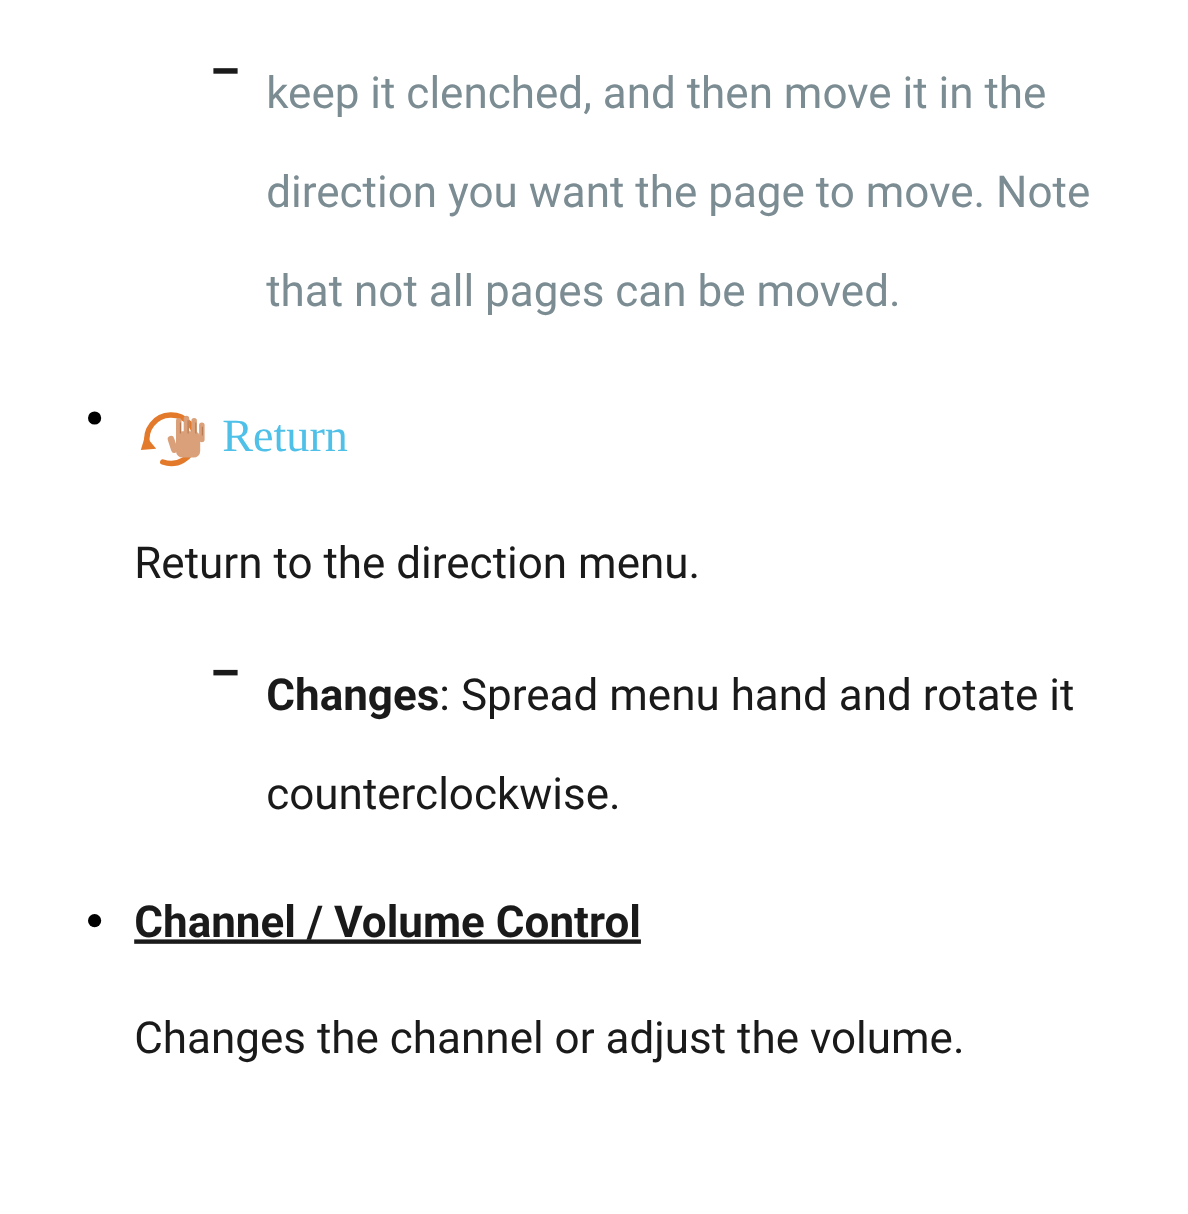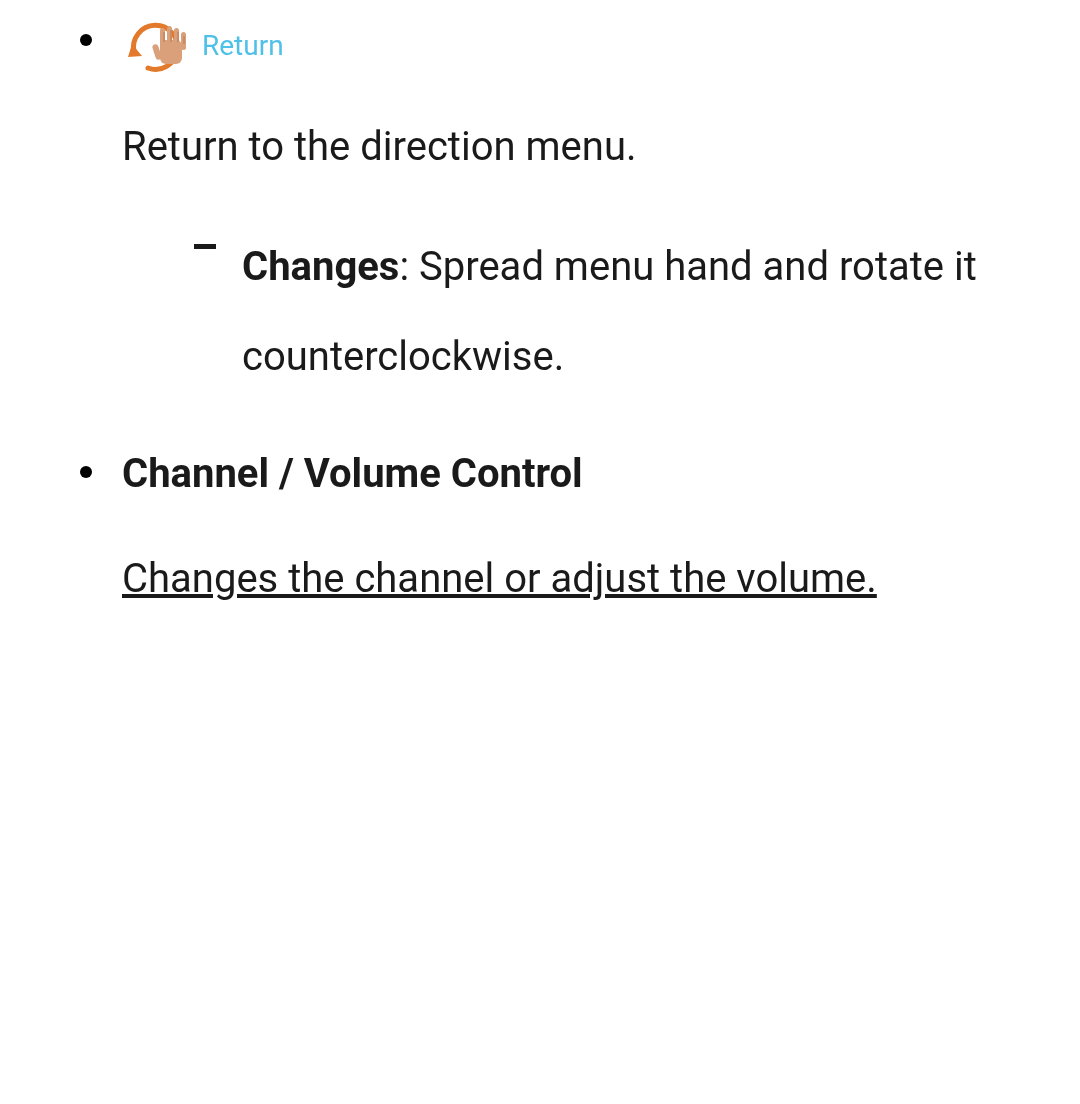--- a/index.html
+++ b/index.html
@@ -45,22 +45,23 @@
       left: 12px;
       top: 0.55em;
       width: 22px;
       height: 5px;
       background: #1a1a1a;
     }
     .muted { color: #7b8c93; }
     .accent {
       color: #4fc0e8;
       font-weight: 400;
-      font-size: 28px;
+      font-size: 42px;
       vertical-align: middle;
+      font-family: Liberation Serif, serif;
     }
     .bold { font-weight: 700; }
     .title-row {
       display: flex;
       align-items: center;
       gap: 10px;
     }
     .hand-icon {
       width: 70px;
       height: 70px;
@@ -68,20 +69,29 @@
       align-items: center;
       justify-content: center;
     }
     .hand-icon svg { width: 70px; height: 70px; }
   </style>
 </head>
 <body>
 
 <ul class="top">
 
+  <li class="continuation">
+
+    <div class="sub">
+      <div class="sub-item">
+        <span class="dash"></span>
+        <span class="muted">keep it clenched, and then move it in the direction you want the page to move. Note that not all pages can be moved.</span>
+      </div>
+    </div>
+  </li>
 
   <li>
     <span class="bullet"></span>
     <div class="title-row">
       <span class="hand-icon">
         <svg viewBox="0 0 70 70">
           <path d="M 12 42 A 22 22 0 1 1 26 58" fill="none" stroke="#e37a2b" stroke-width="5" stroke-linecap="round"></path>
           <polygon points="10,34 20,46 6,47" fill="#e37a2b"></polygon>
           <g transform="translate(30,16)">
             <rect x="8" y="14" width="22" height="24" rx="6" fill="#d9a07a"></rect>
@@ -100,17 +110,17 @@
     <div class="sub">
       <div class="sub-item">
         <span class="dash"></span>
         <span class="bold">Changes</span><span>: Spread menu hand and rotate it counterclockwise.</span>
       </div>
     </div>
   </li>
 
   <li>
     <span class="bullet"></span>
-    <div class="bold" style="line-height:1.6;">Channel / Volume Control</div>
-    <div style="margin-top:28px;text-decoration:underline;">Changes the channel or adjust the volume.</div>
+    <div class="bold" style="line-height:1.6;text-decoration:underline;">Channel / Volume Control</div>
+    <div style="margin-top:28px;">Changes the channel or adjust the volume.</div>
   </li>
 
 </ul>
 
 </body></html>

